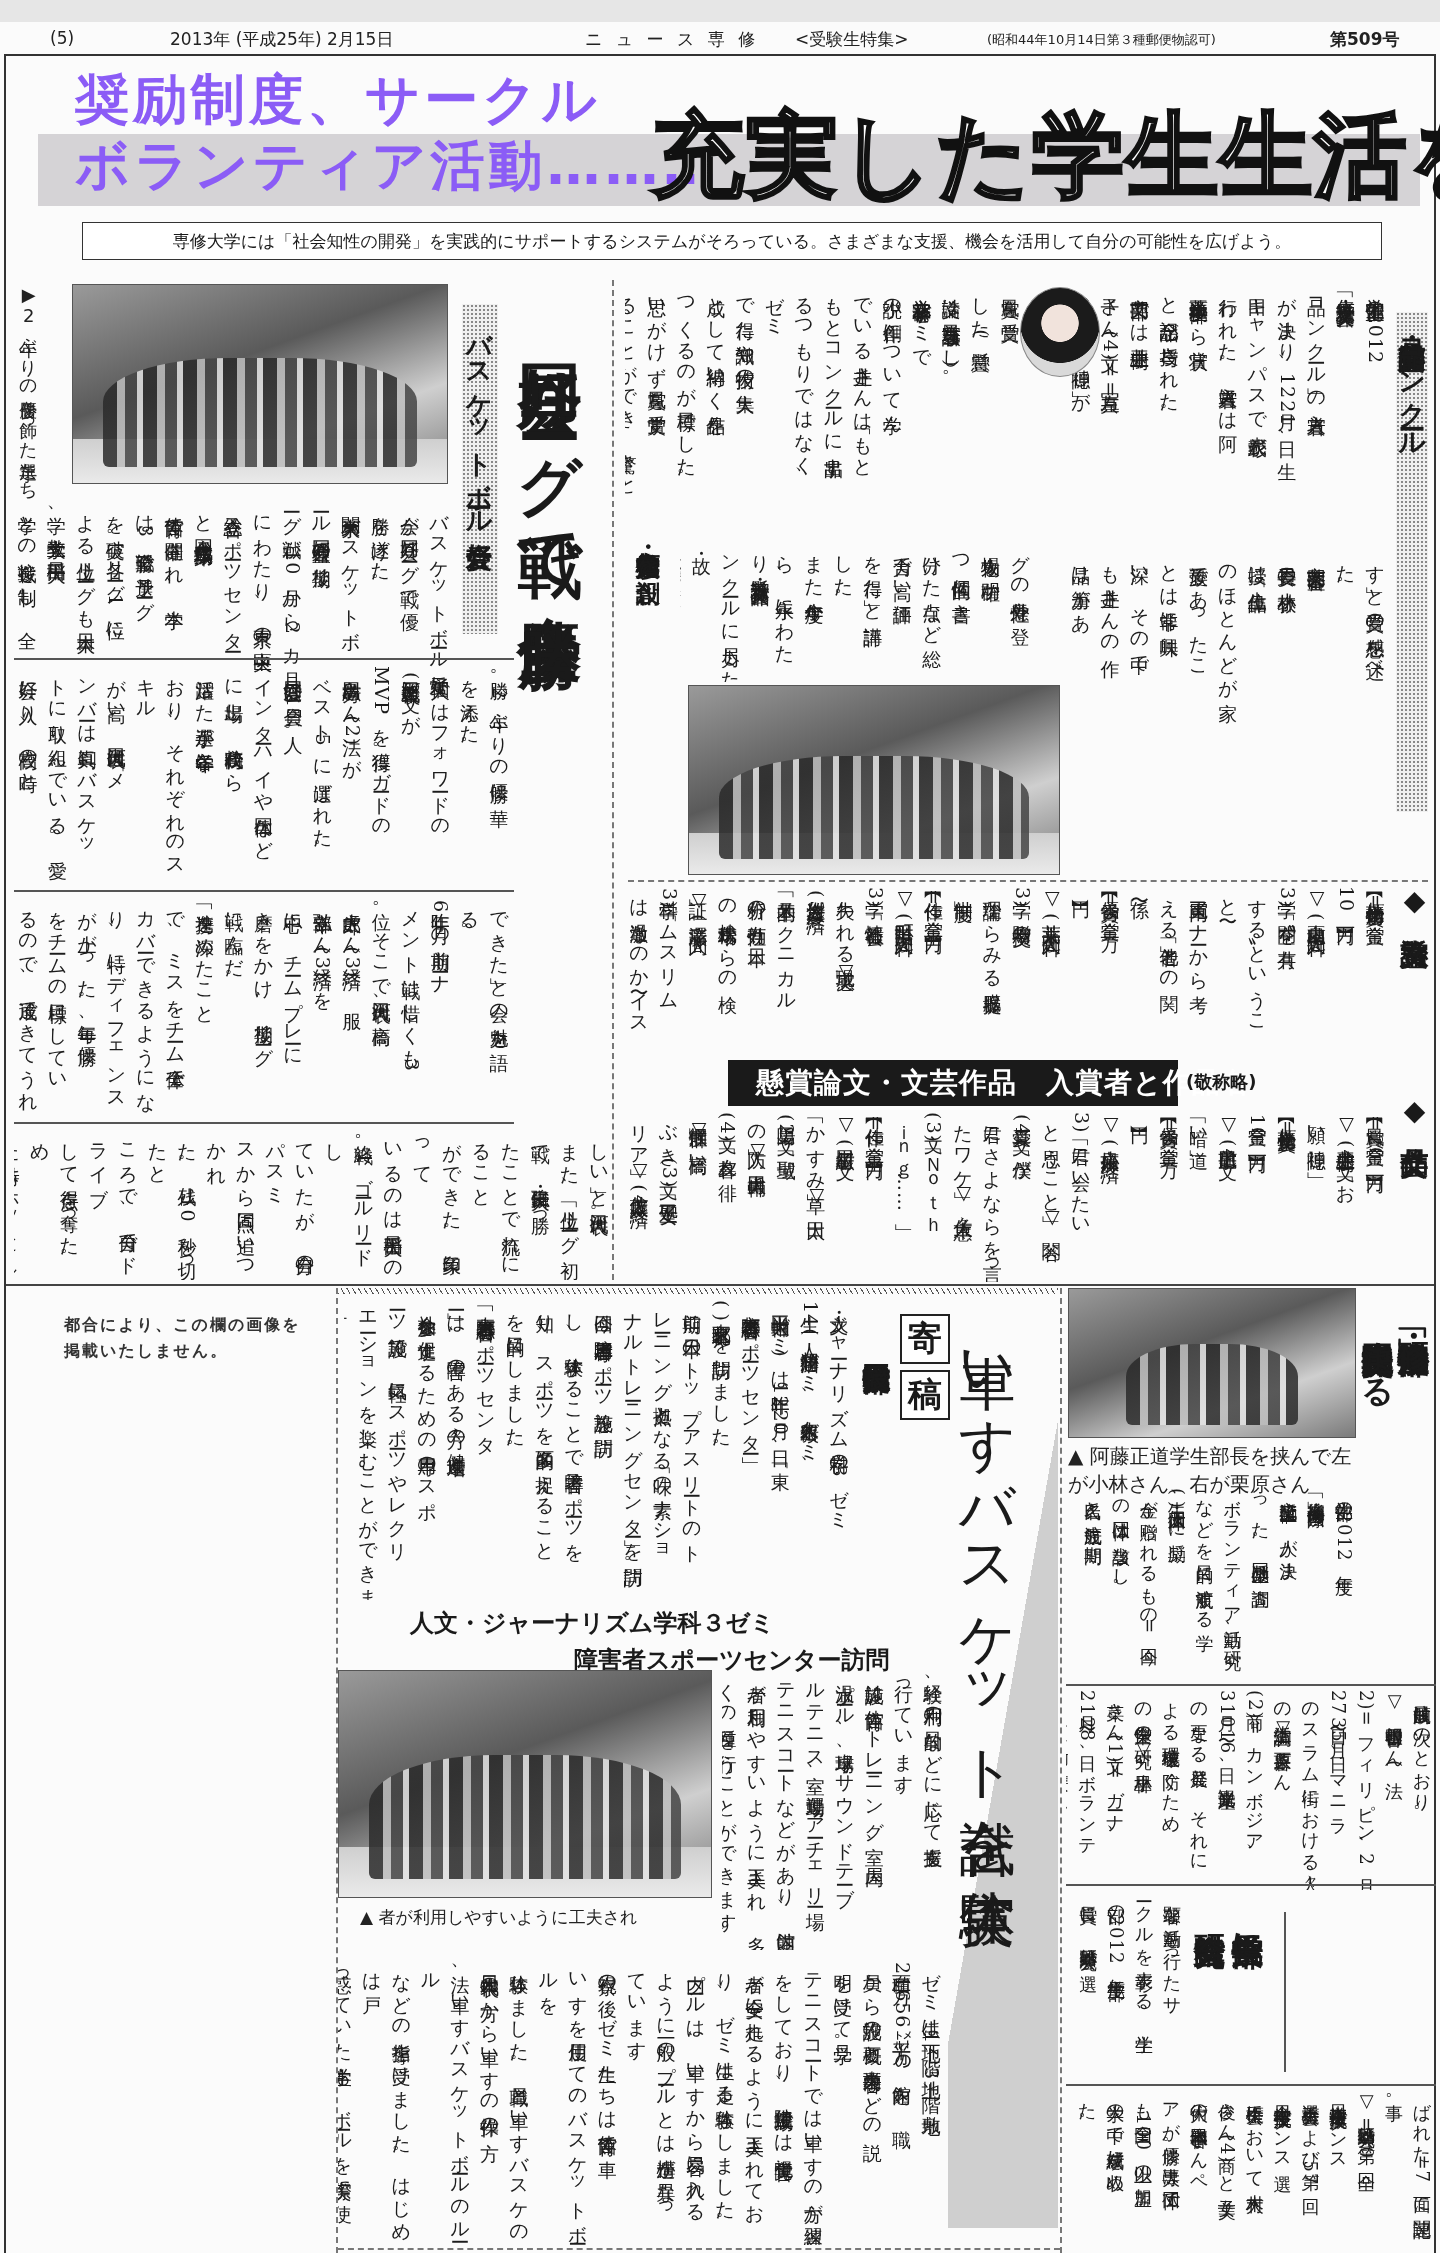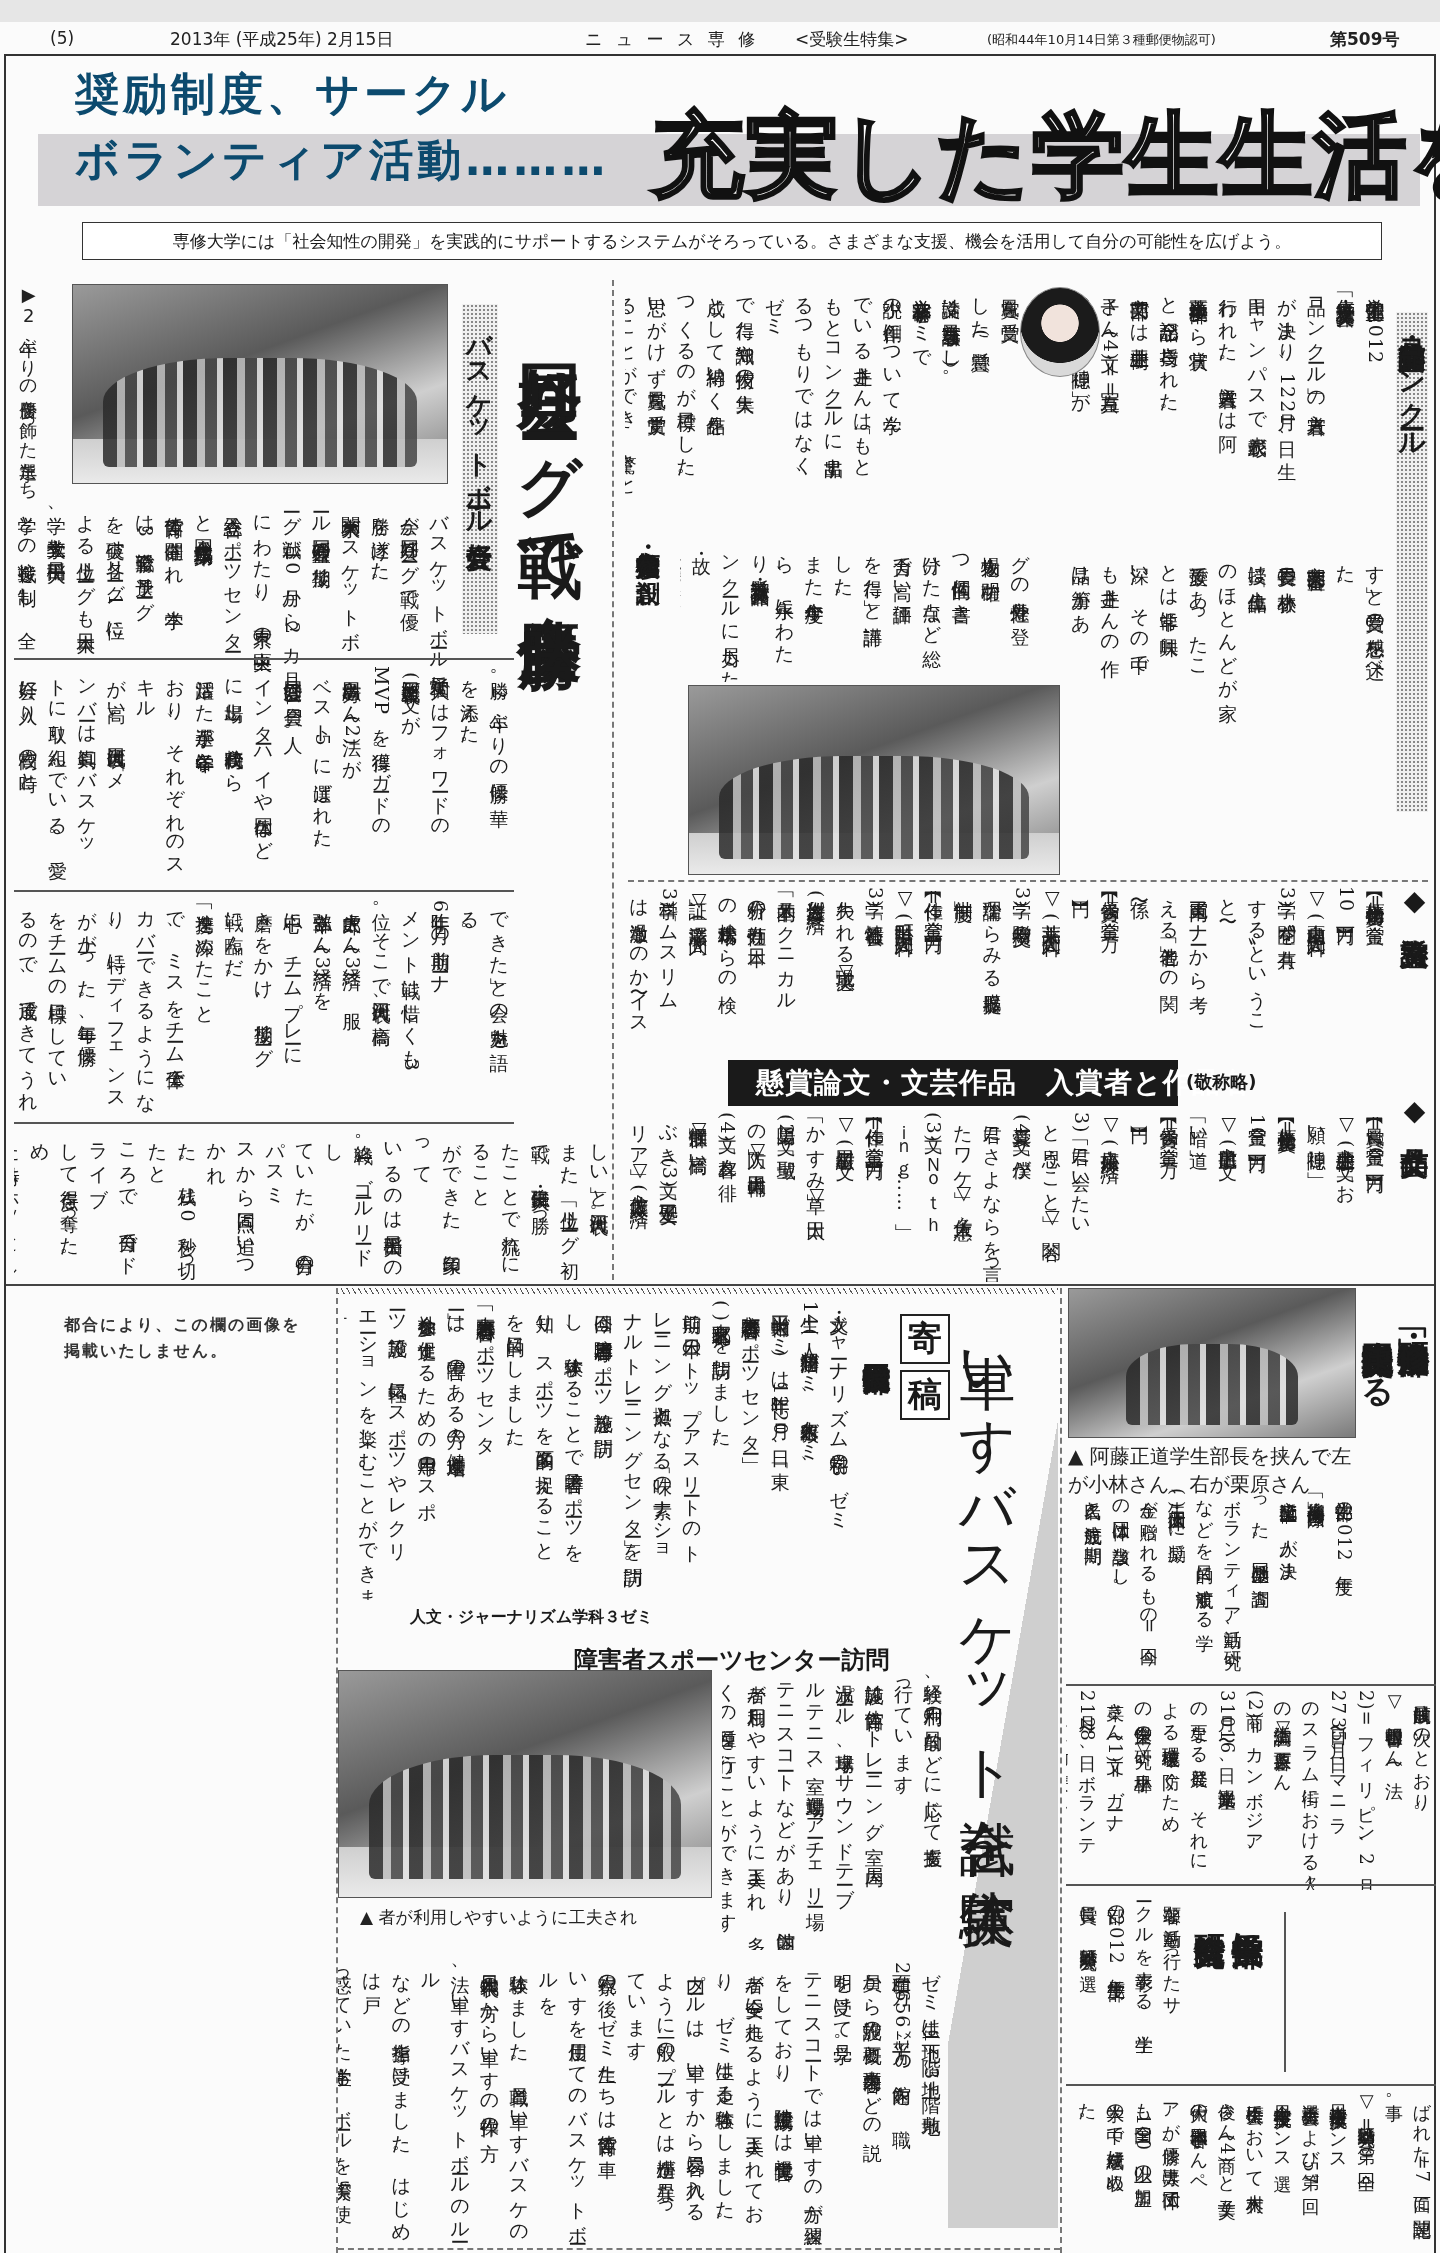--- a/index.html
+++ b/index.html
@@ -6,21 +6,21 @@
   html, body { width: 1440px; height: 2253px; background: #e6e6e6; overflow: hidden; }
   body { font-family: "DejaVu Serif", "Liberation Serif", serif; color: #1a1a1a; position: relative; }
   .topbar { position: absolute; left: 0; top: 0; width: 1440px; height: 22px; background: #e6e6e6; }
   .page { position: absolute; left: 0; top: 22px; width: 1440px; height: 2231px; background: #fbfbfb; }
   .masthead { position: absolute; left: 0; top: 0; width: 1440px; height: 32px; font-family: "DejaVu Sans", sans-serif; font-size: 17px; color: #222; }
   .masthead span { position: absolute; top: 6px; white-space: nowrap; }
   .frame { position: absolute; left: 4px; top: 32px; width: 1432px; height: 2199px; border: 2px solid #333; border-bottom: none; }
   .abs { position: absolute; }
   .vt { writing-mode: vertical-rl; text-orientation: upright; }
   .vmixed { writing-mode: vertical-rl; }
-  .hl-left { font-family: "DejaVu Sans", sans-serif; font-weight: bold; font-size: 44px; line-height: 1.1; letter-spacing: 4px; color: #0c4a6e; }
+  .hl-left { font-family: "DejaVu Sans", sans-serif; font-weight: bold; font-size: 54px; line-height: 1.1; letter-spacing: 4px; color: #8b5cf6; }
   .band { background: #d5d3d6; }
   .hl-big { font-family: "DejaVu Sans", sans-serif; font-weight: bold; font-size: 92px; color: #fff; -webkit-text-stroke: 3px #111; letter-spacing: 2px; line-height: 1; white-space: nowrap; }
   .lead-box { border: 1.5px solid #333; background: #fff; font-family: "DejaVu Sans", sans-serif; font-size: 17px; display: flex; align-items: center; justify-content: center; }
   .body-text { font-family: "DejaVu Serif", serif; font-size: 19px; line-height: 1.55; letter-spacing: 1px; color: #1c1c1c; }
   .sans-bold { font-family: "DejaVu Sans", sans-serif; font-weight: bold; }
   .dotted { background-image: radial-gradient(#888 1px, transparent 1.2px); background-size: 4px 4px; background-color: #f0f0f0; }
   .photo { background: linear-gradient(160deg, #9a9a9a 0%, #5a5a5a 40%, #cfcfcf 70%, #7a7a7a 100%); border: 1px solid #555; overflow: hidden; position: absolute; }
   .photo .people { position: absolute; left: 8%; right: 8%; bottom: 8%; height: 55%; background: repeating-linear-gradient(90deg, #2a2a2a 0 14px, #bdbdbd 14px 22px, #444 22px 34px, #e2e2e2 34px 40px); border-radius: 40% 40% 6px 6px; opacity: 0.85; }
   .photo .floor { position: absolute; left: 0; right: 0; bottom: 0; height: 22%; background: linear-gradient(#cfcfcf, #eaeaea); }
   .caption { font-family: "DejaVu Sans", sans-serif; font-size: 17px; line-height: 1.4; color: #222; }
@@ -328,21 +328,21 @@
     <span>知り、スポーツを多面的に捉えること</span><br>
     <span>を目的にしました。</span><br>
     <span>「東京都障害者総合スポーツセンタ</span><br>
     <span>ー」は、障害のある方々の健康増進と</span><br>
     <span>社会参加を促進するための専用のスポ</span><br>
     <span>ーツ施設で、気軽にスポーツやレクリ</span><br>
     <span>エーションを楽しむことができます。</span><br>
     
   </div>
 
-  <div class="abs sans-bold" style="left:410px; top:1585px; font-size:16px; white-space:nowrap;">人文・ジャーナリズム学科３ゼミ</div>
+  <div class="abs sans-bold" style="left:410px; top:1585px; font-size:24px; white-space:nowrap;">人文・ジャーナリズム学科３ゼミ</div>
   <div class="abs sans-bold" style="left:574px; top:1622px; font-size:24px; white-space:nowrap;">障害者スポーツセンター訪問</div>
 
   <div class="photo" style="left:338px; top:1648px; width:374px; height:228px;">
     <div class="floor"></div>
       <div class="people"></div>
   </div>
   <div class="abs caption" style="left:360px; top:1884px;">▲ 者が利用しやすいように工夫され</div>
 
   <div class="abs vmixed body-text" style="left:722px; top:1648px; width:226px; height:280px; overflow:hidden; font-size:19px;">
     <span>経験、利用の目的などに応じて支援も</span><br>

